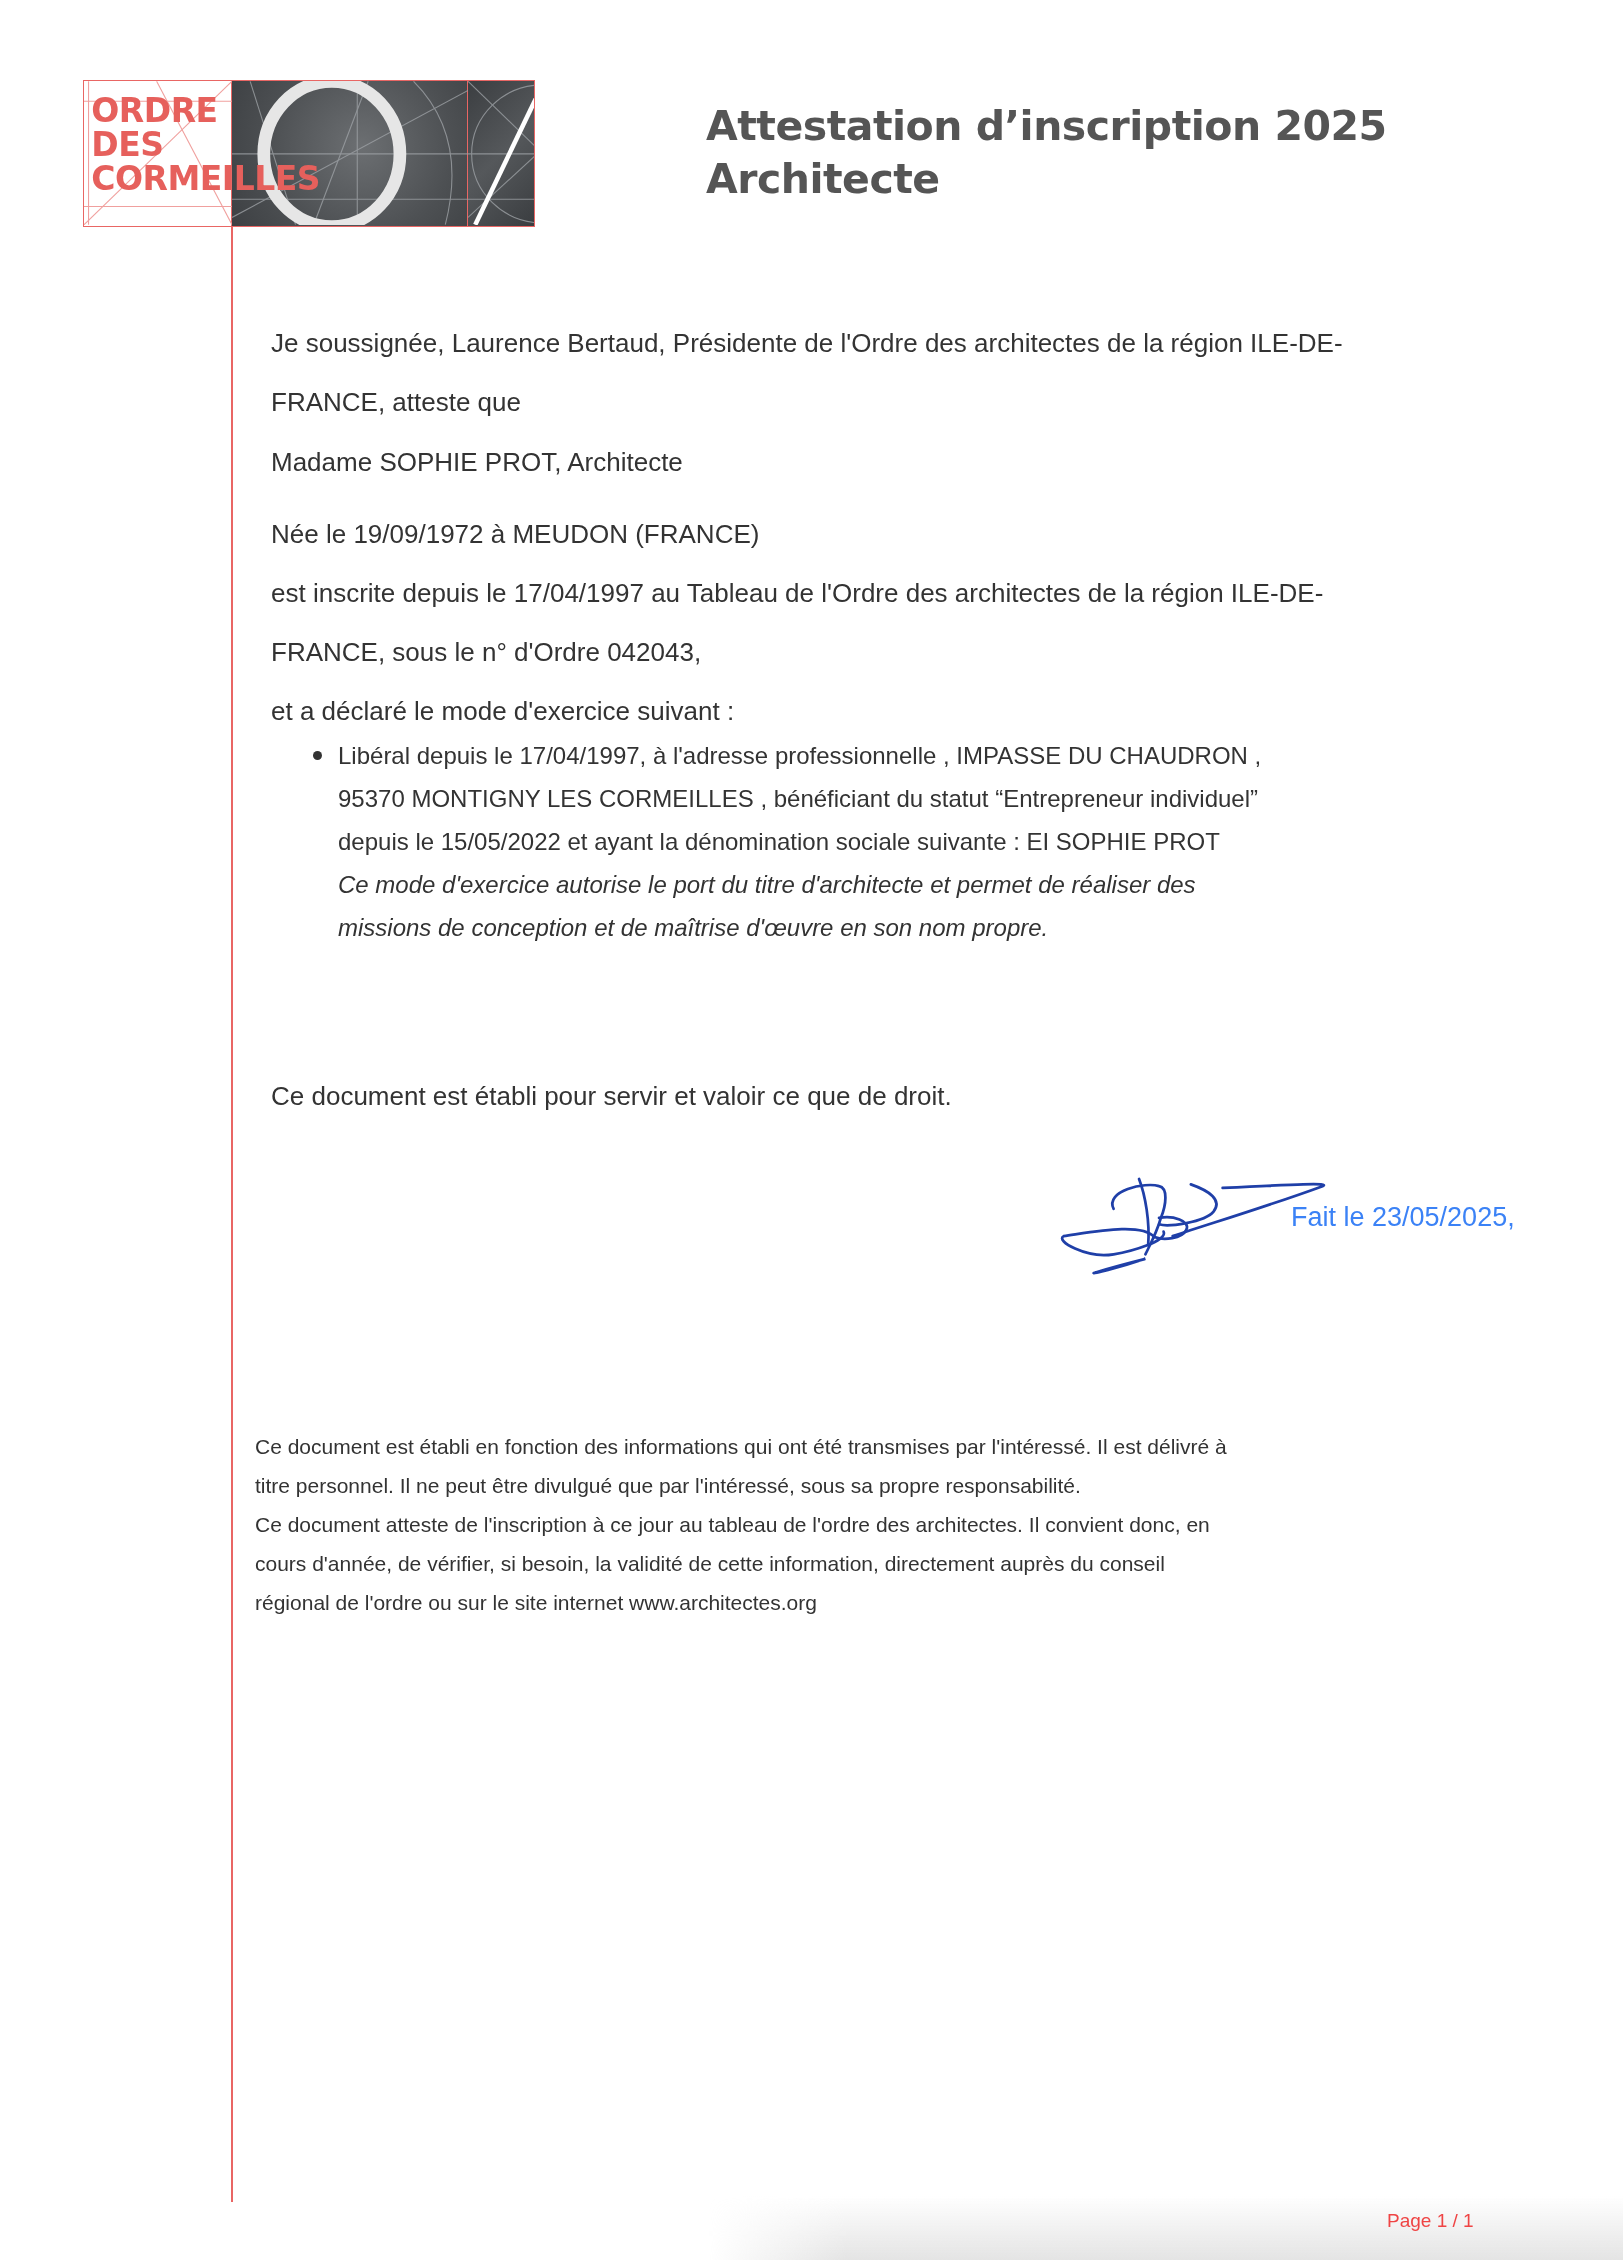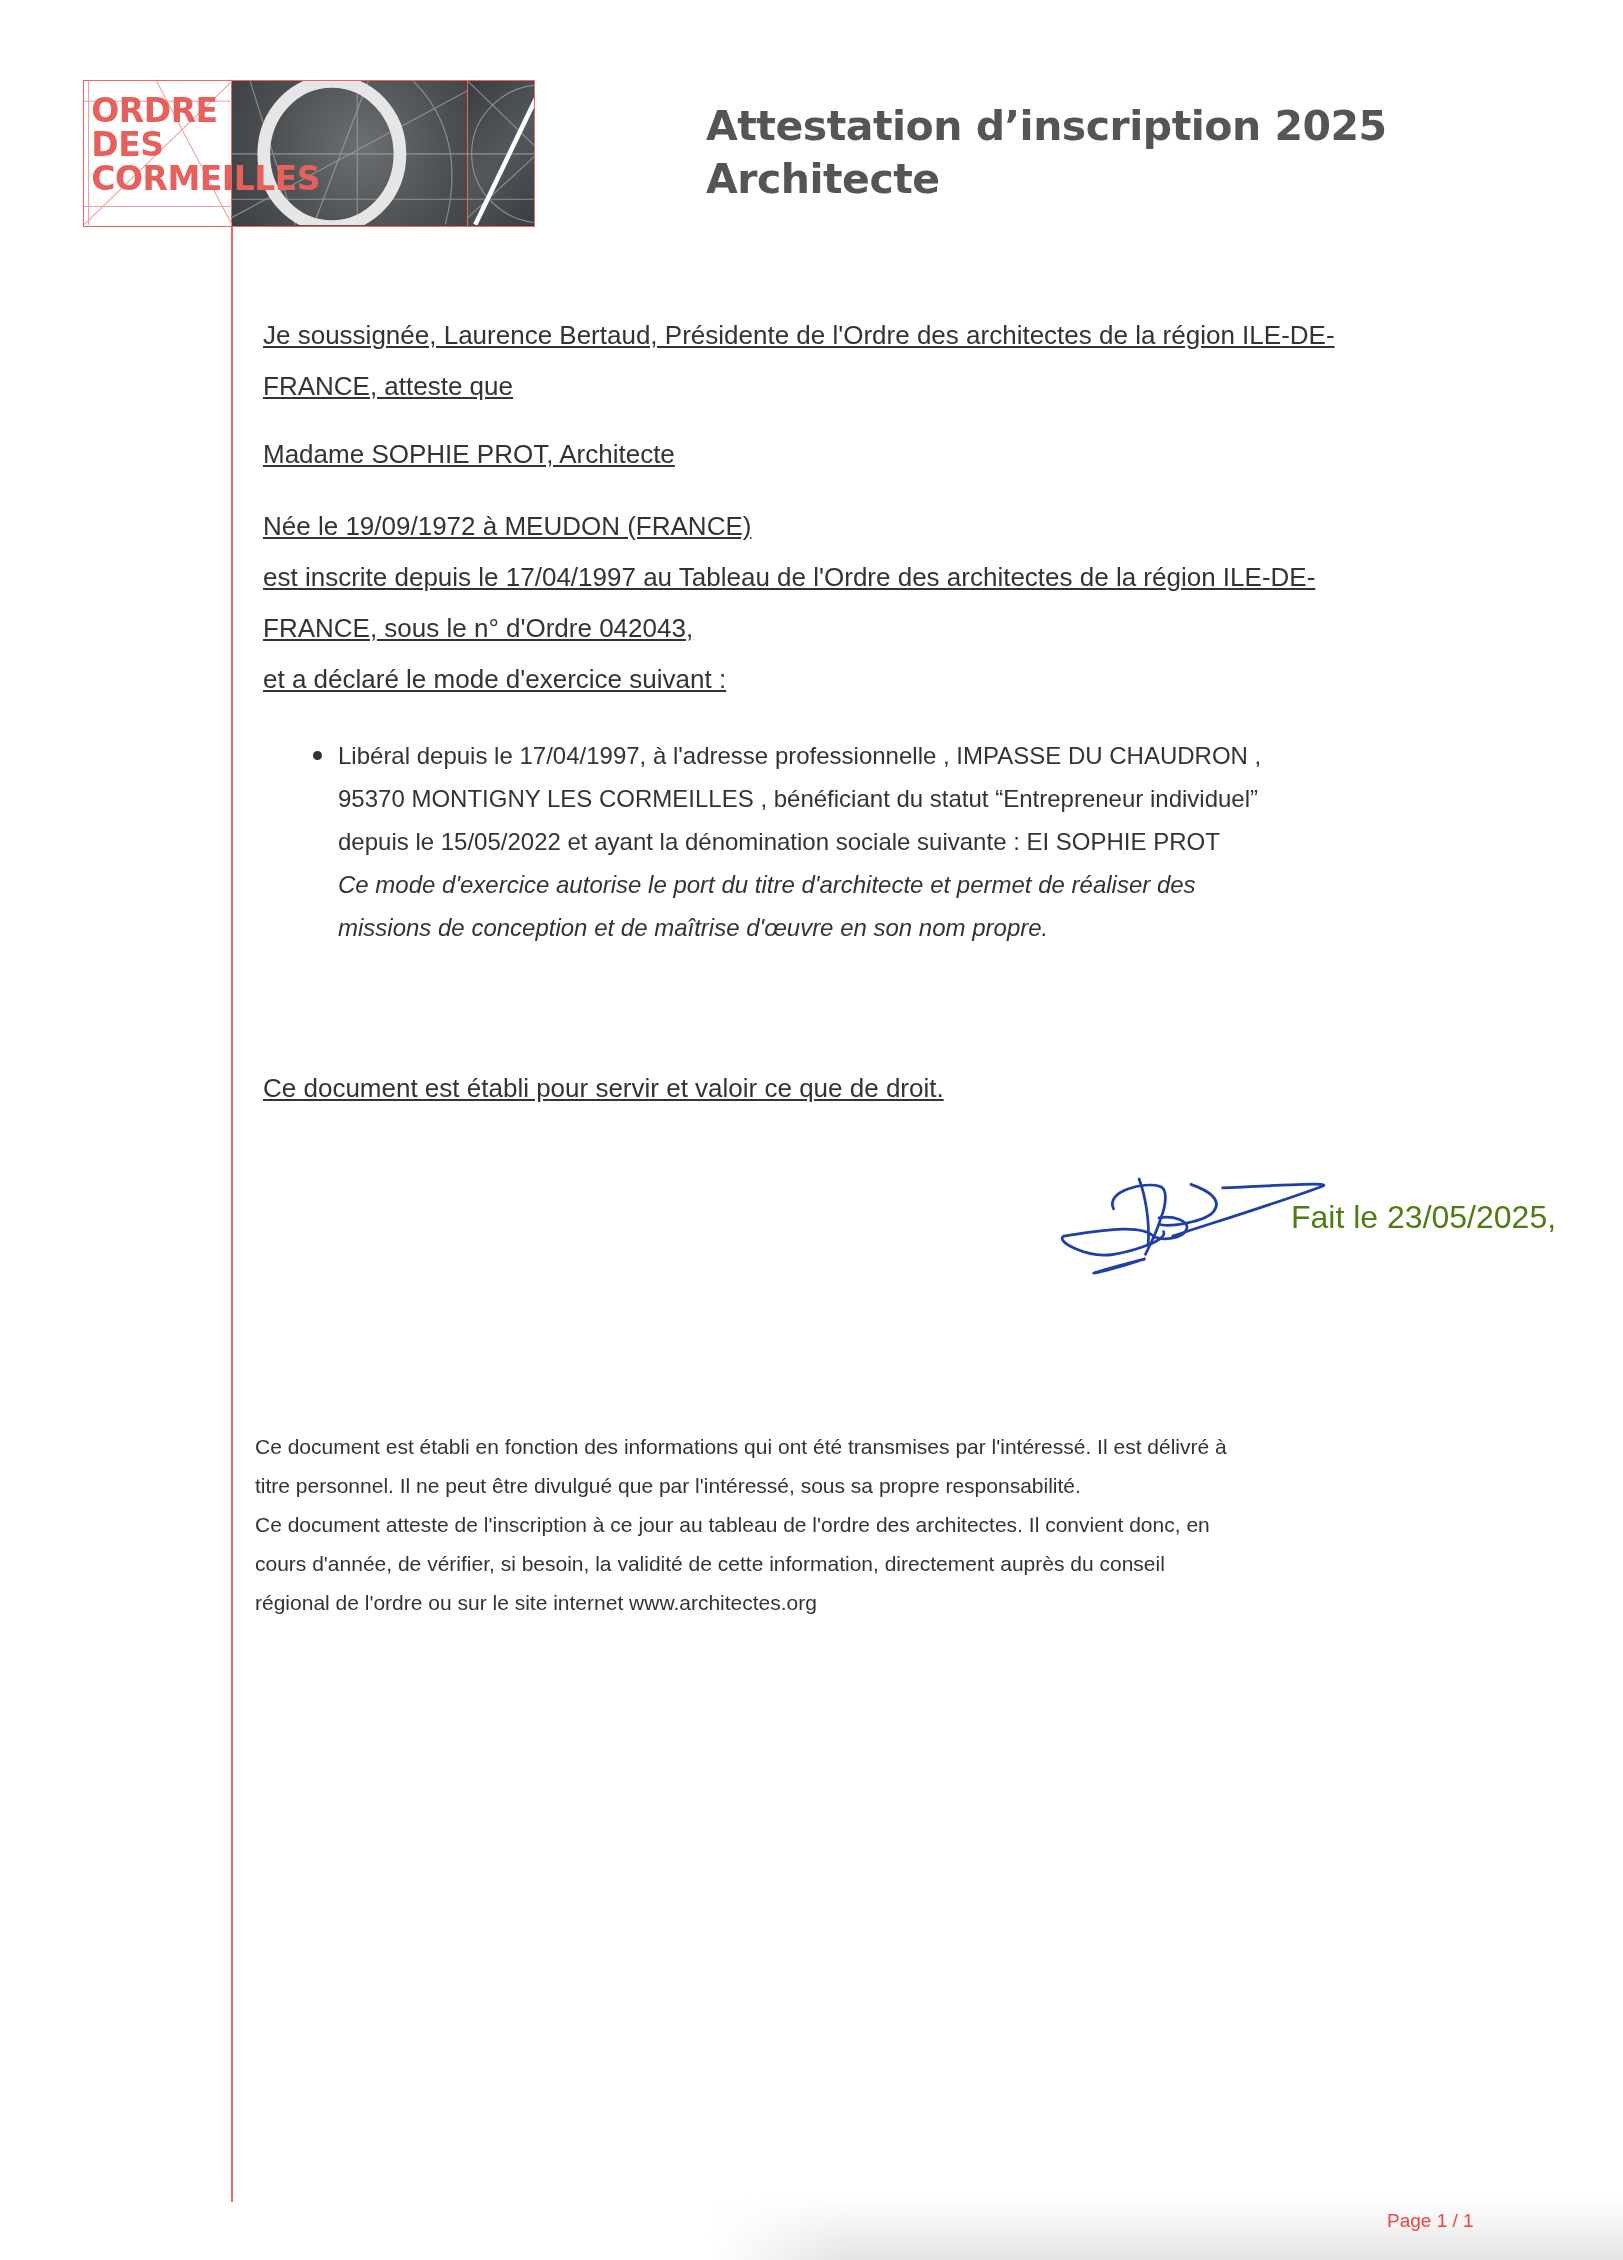--- a/index.html
+++ b/index.html
@@ -97,21 +97,21 @@
   .doc-title div { white-space: nowrap; }
   
   .body-block {
     position: absolute;
     left: 255px;
     width: 1309px;
     font-size: 26px;
     line-height: 43px;
     color: #333333;
   }
-  .body-block p { margin: 8px; text-decoration: underline; }
+  .body-block p { margin: 16px; }
   .intro { top: 306px; }
   .person { top: 425px; }
   .birth { top: 497px; }
   .mode-list {
     position: absolute;
     left: 338px;
     top: 734px;
     width: 1200px;
     font-size: 24px;
     line-height: 43px;
@@ -136,23 +136,23 @@
     position: absolute;
     left: 1059px;
     top: 1168px;
     width: 300px;
     height: 109px;
   }
   .fait-le {
     position: absolute;
     left: 1291px;
     top: 1196px;
-    font-size: 32px;
+    font-size: 27px;
     line-height: 43px;
-    color: #4d7c0f;
+    color: #3b82f6;
     white-space: nowrap;
   }
   .disclaimer {
     position: absolute;
     left: 255px;
     top: 1427px;
     width: 1309px;
     font-size: 21px;
     line-height: 39px;
     color: #333333;

